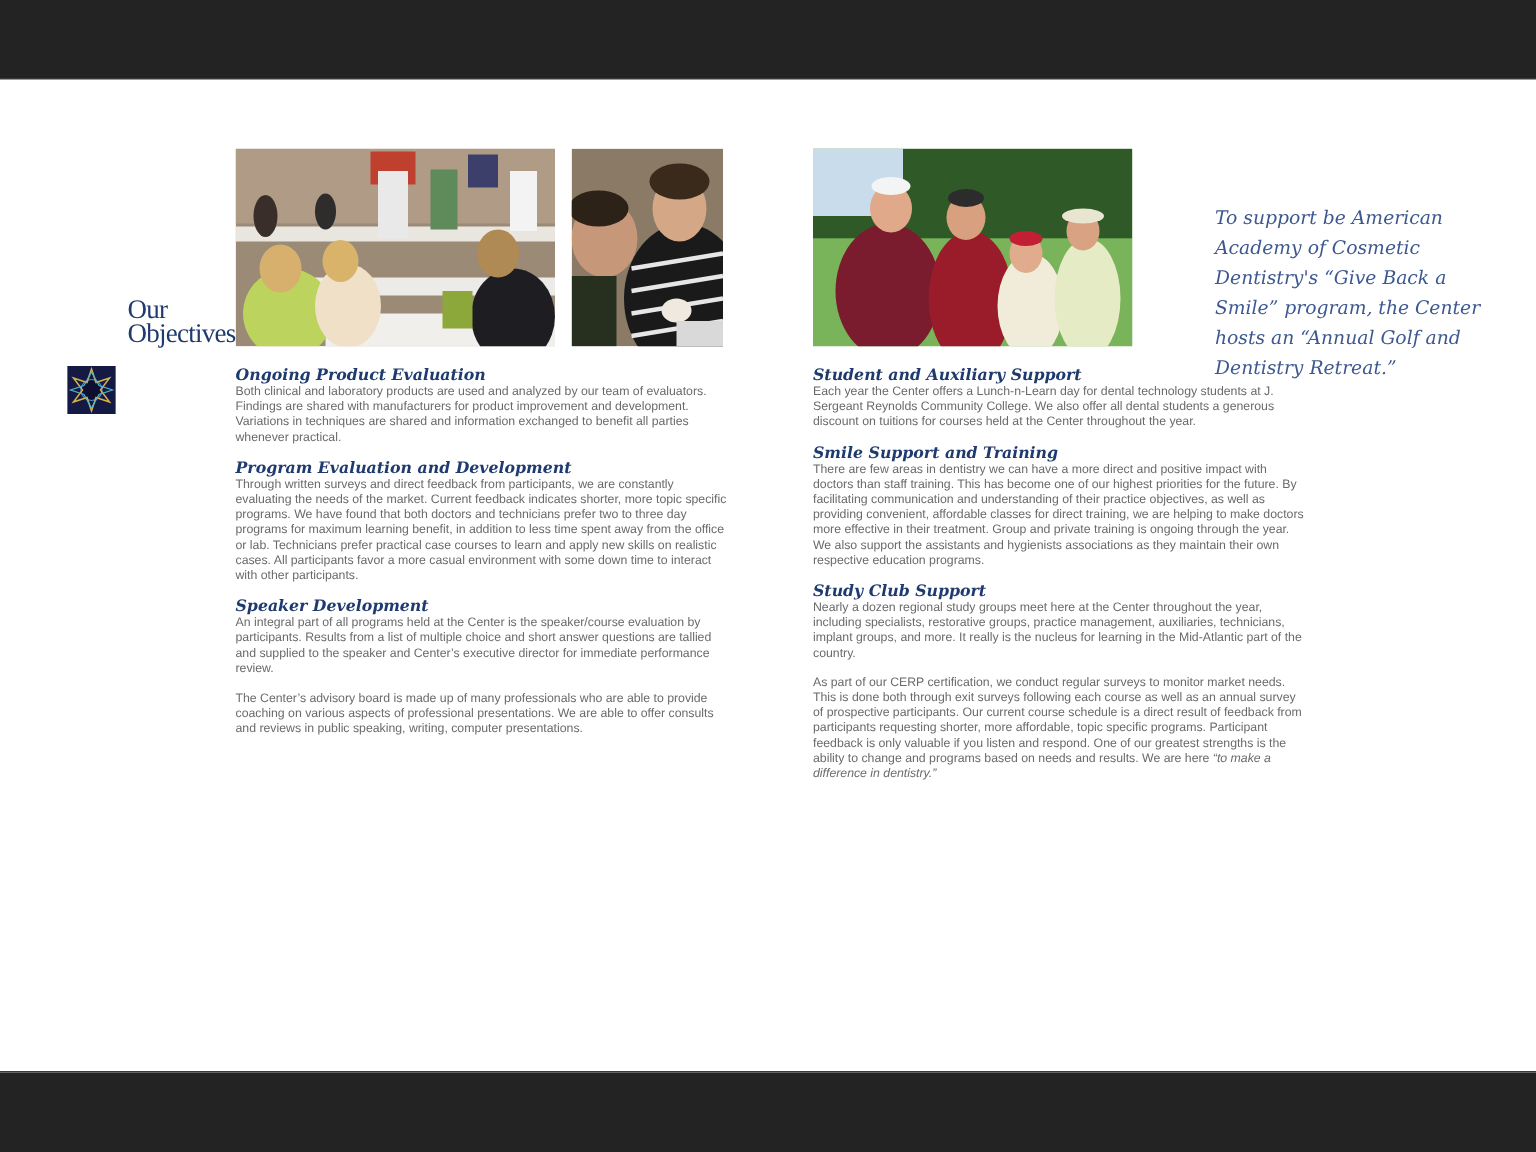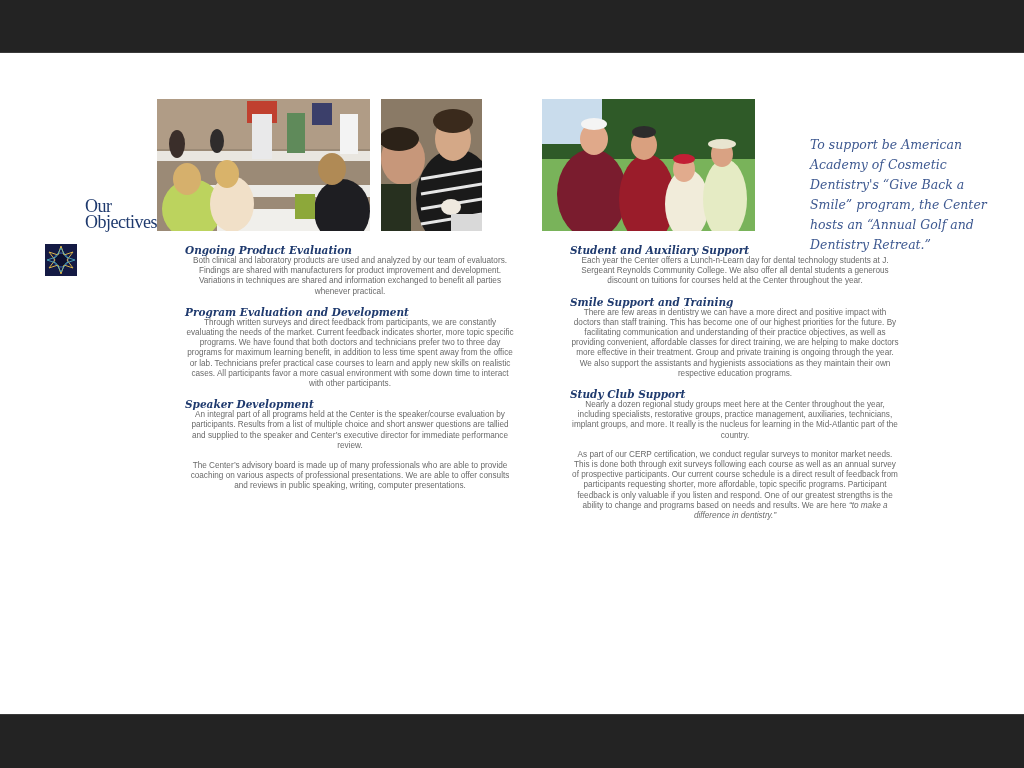--- a/index.html
+++ b/index.html
@@ -1,23 +1,23 @@
 <!DOCTYPE html>
 <html><head>
   <meta charset="utf-8">
   <style>
     html, body { margin:0; padding:0; }
     body { width:1024px; height:768px; background:#232323; position:relative; overflow:hidden; font-family:"Liberation Sans", sans-serif; }
     .page { position:absolute; left:0; top:52px; width:1024px; height:663px; background:#ffffff; border-top:1px solid #3a3a3a; border-bottom:1px solid #3a3a3a; box-sizing:border-box; }
     .title { position:absolute; left:45px; top:145px; font-family:Liberation Serif, serif; color:#1f3a6e; font-size:18px; line-height:16px; letter-spacing:-0.5px;margin-left:40px; }
     .logo { position:absolute; left:45px; top:191px; width:32px; height:32px; background:#141a44; }
     .photo { position:absolute; overflow:hidden; }
-    .col { position:absolute; width:330px; color:#6a6a6a; font-size:8.2px; line-height:10.2px;margin-left:28px; }
+    .col { position:absolute; width:330px; color:#6a6a6a; font-size:8.2px; line-height:10.2px; }
     .sec-h { font-family:"DejaVu Serif", serif; font-style:italic; color:#1f3a6e; font-size:10.5px; line-height:12px; margin:0; }
-    .sec-p { margin:0 0 0 0;text-align:center; }
+    .sec-p { margin:0 0 0 0; }
     .sec { margin-bottom:9px; }
     .gap { height:10px; }
     .quote { position:absolute; left:810px; top:82px; width:190px; font-family:"DejaVu Serif", serif; font-style:italic; color:#3d5890; font-size:12.5px; line-height:20px; }
     .em { font-style:italic; }
   </style>
 </head>
 <body>
 
 <div class="page">
 

